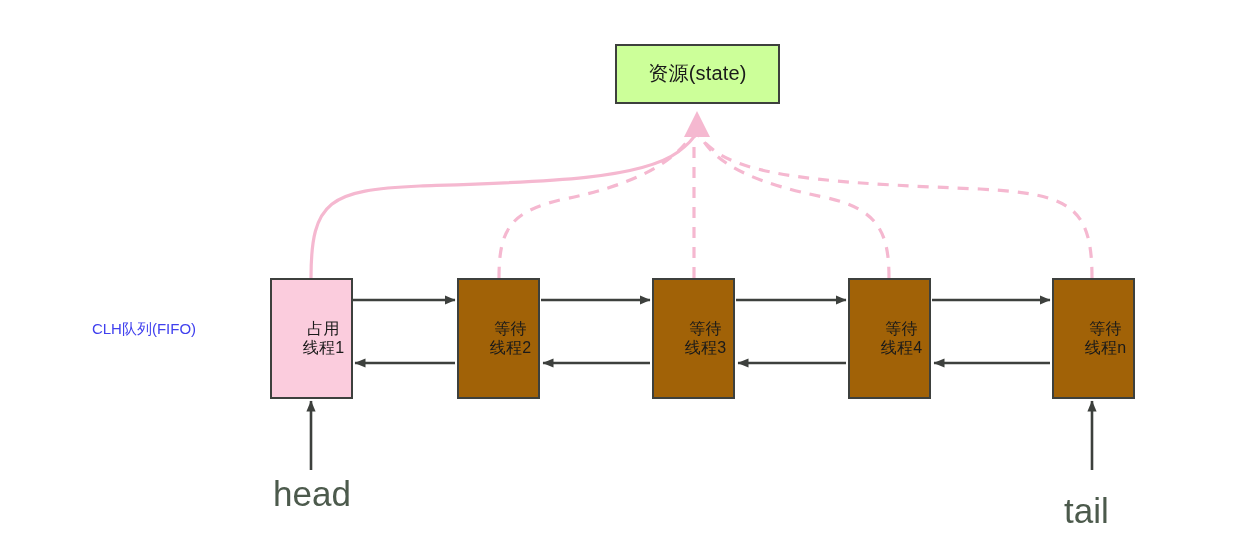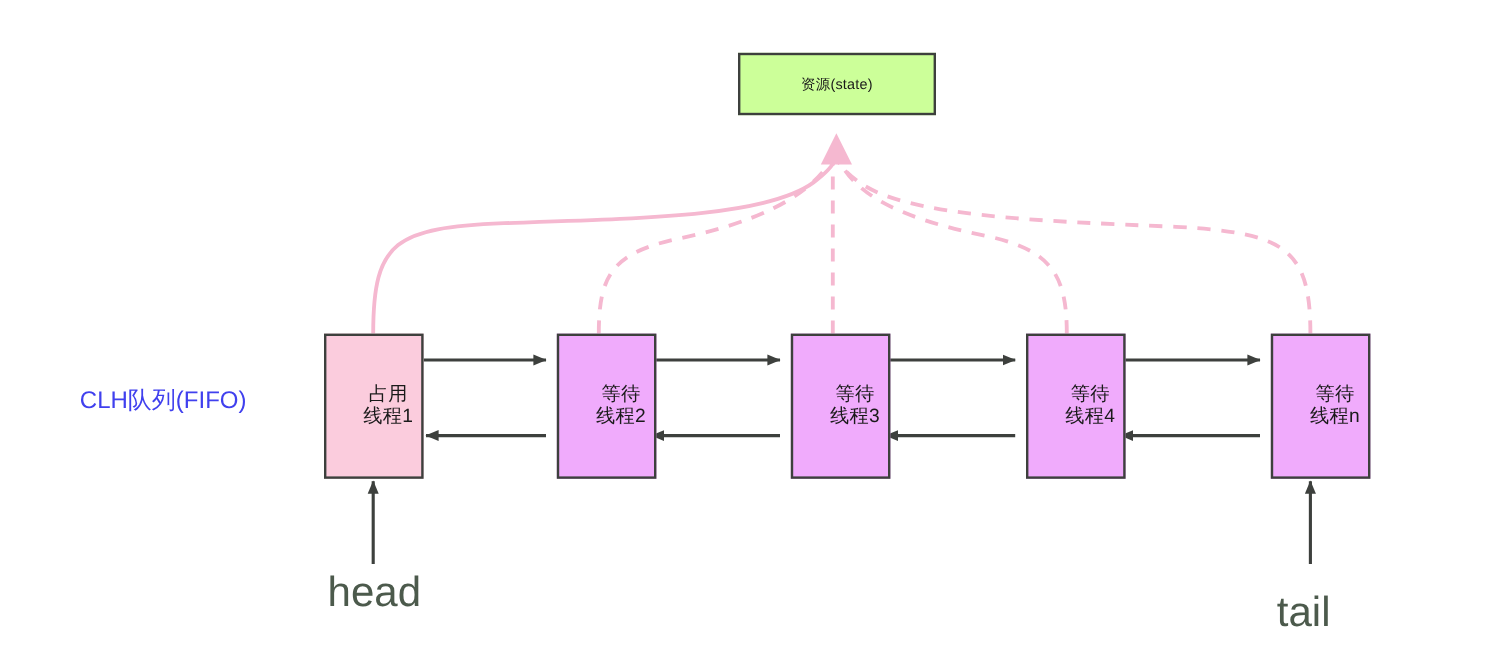--- a/index.html
+++ b/index.html
@@ -40,39 +40,39 @@
     z-index: 3;
   }
   .node .l1, .node .l2 {
     display: block;
     white-space: nowrap;
   }
   .resource-node {
     left: 615px;
     top: 44px;
     width: 165px;
-    height: 52px;
+    height: 60px;
     background: #ccff99;
-    font-size: 12px;
+    font-size: 20px;
   }
   .thread-node {
     width: 83px;
     height: 121px;
     padding-left: 24px;
   }
   .thread-node.owner { background: #fbccdd; }
-  .thread-node.waiting { background: #f0abfc; margin-left: 7px; }
+  .thread-node.waiting { background: #a16207; }
   .queue-label {
     position: absolute;
-    left: 16px;
+    left: 24px;
     top: 320px;
     width: 240px;
     text-align: center;
     color: #4040ee;
-    font-size: 20px;
+    font-size: 15px;
     white-space: nowrap;
     z-index: 3;
   }
   .endpoint-label {
     position: absolute;
     color: #4c5a4c;
     font-size: 35px;
     white-space: nowrap;
     z-index: 3;
   }

